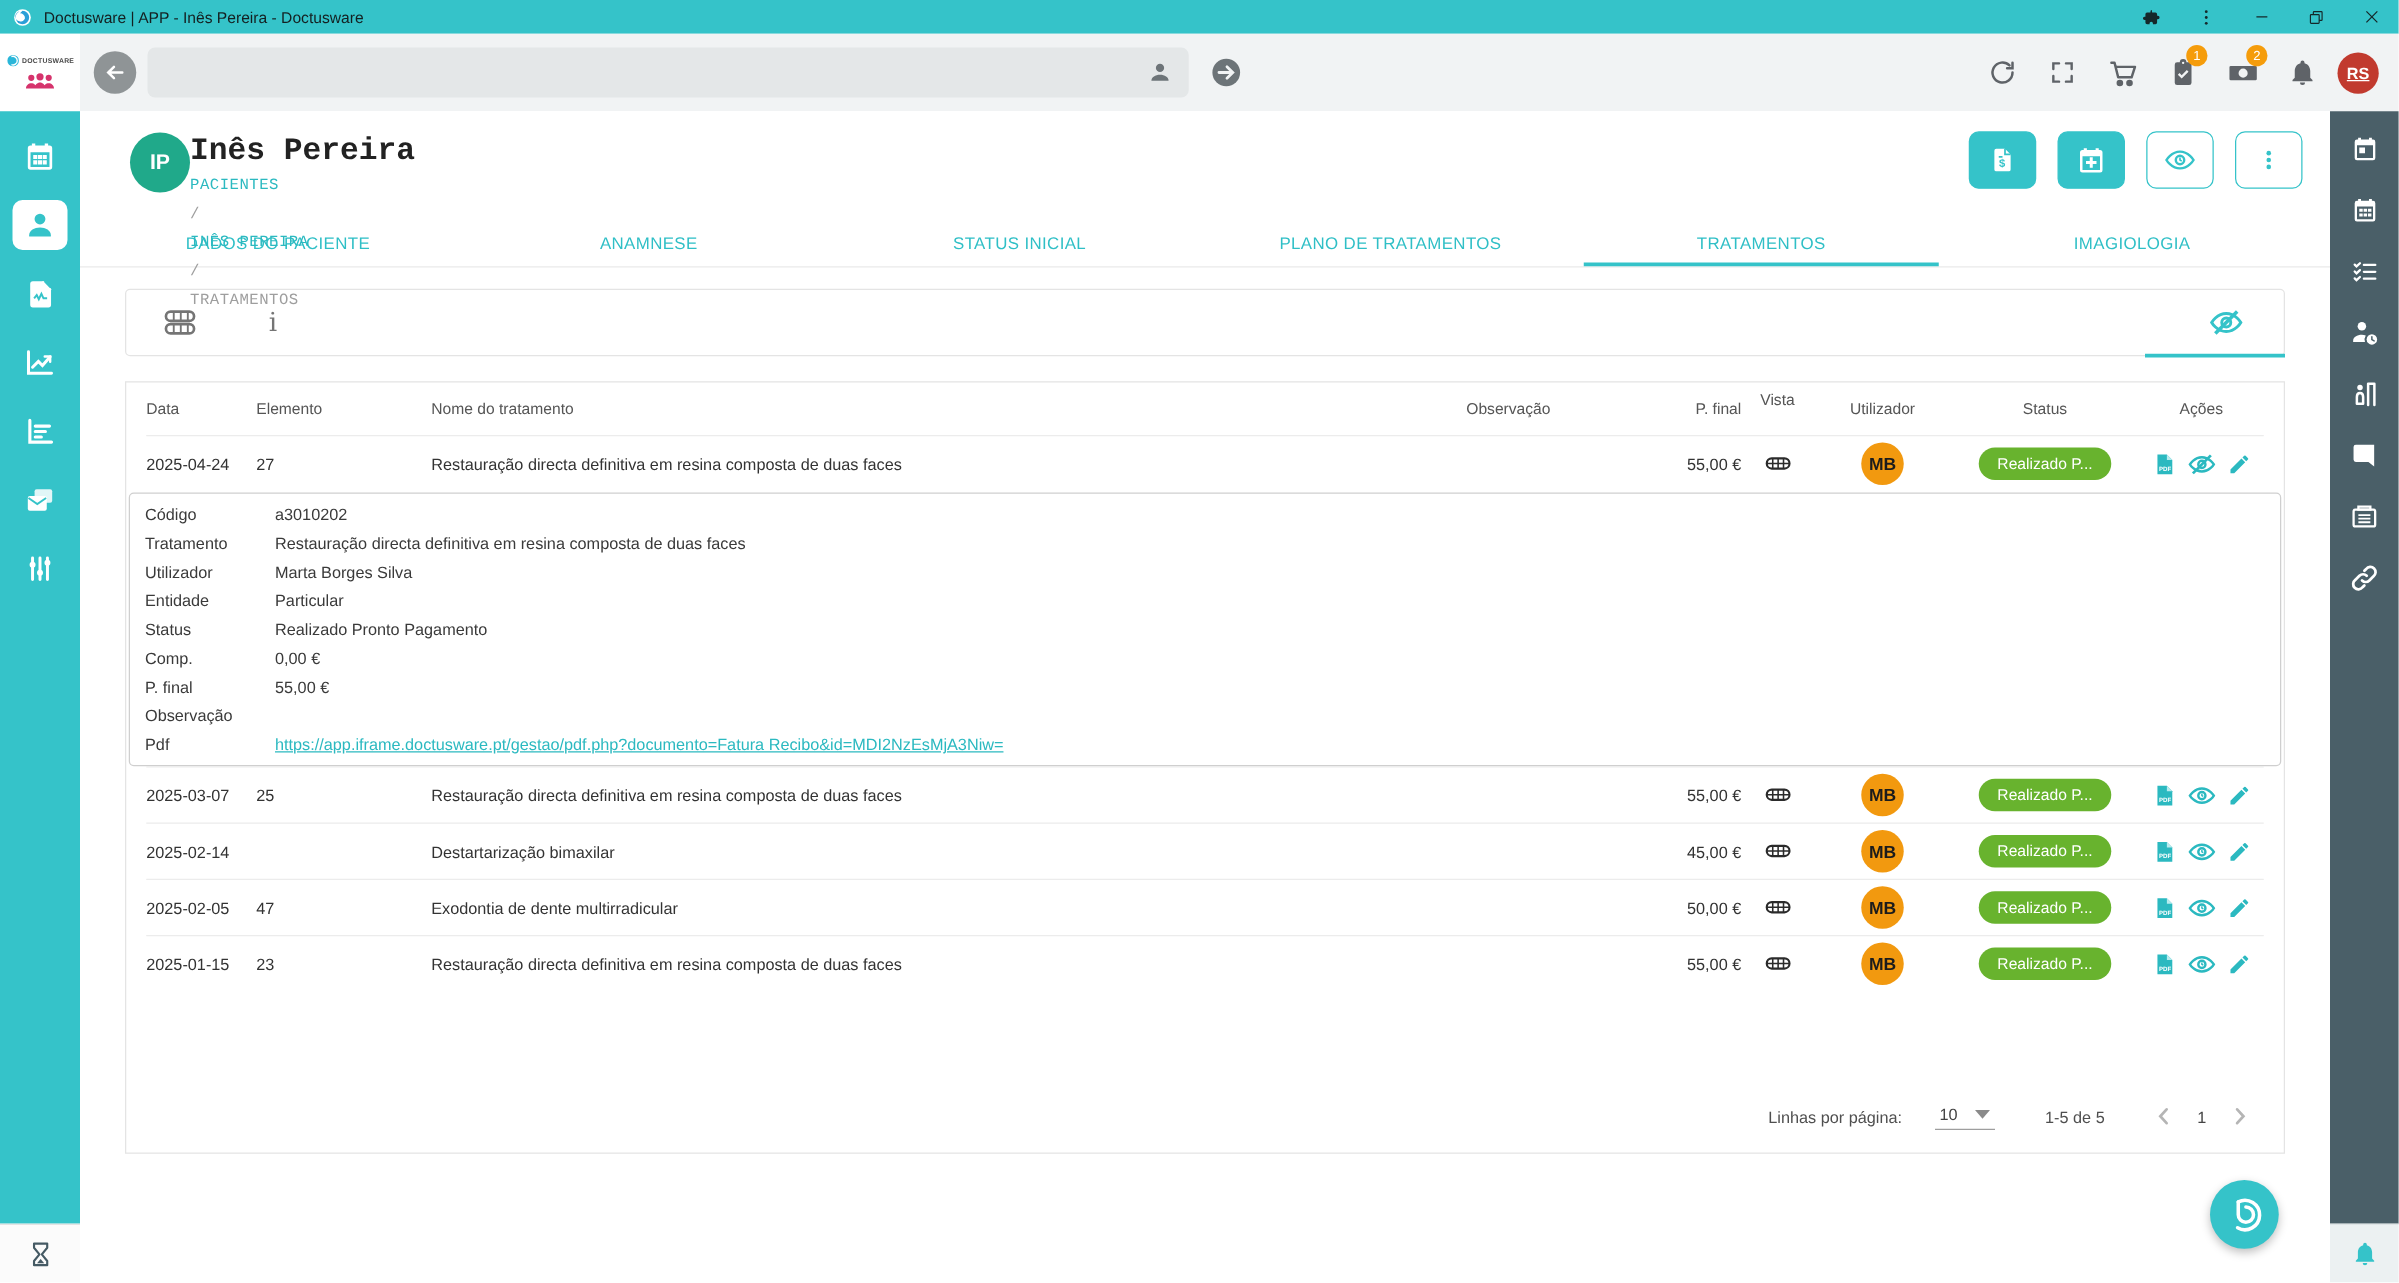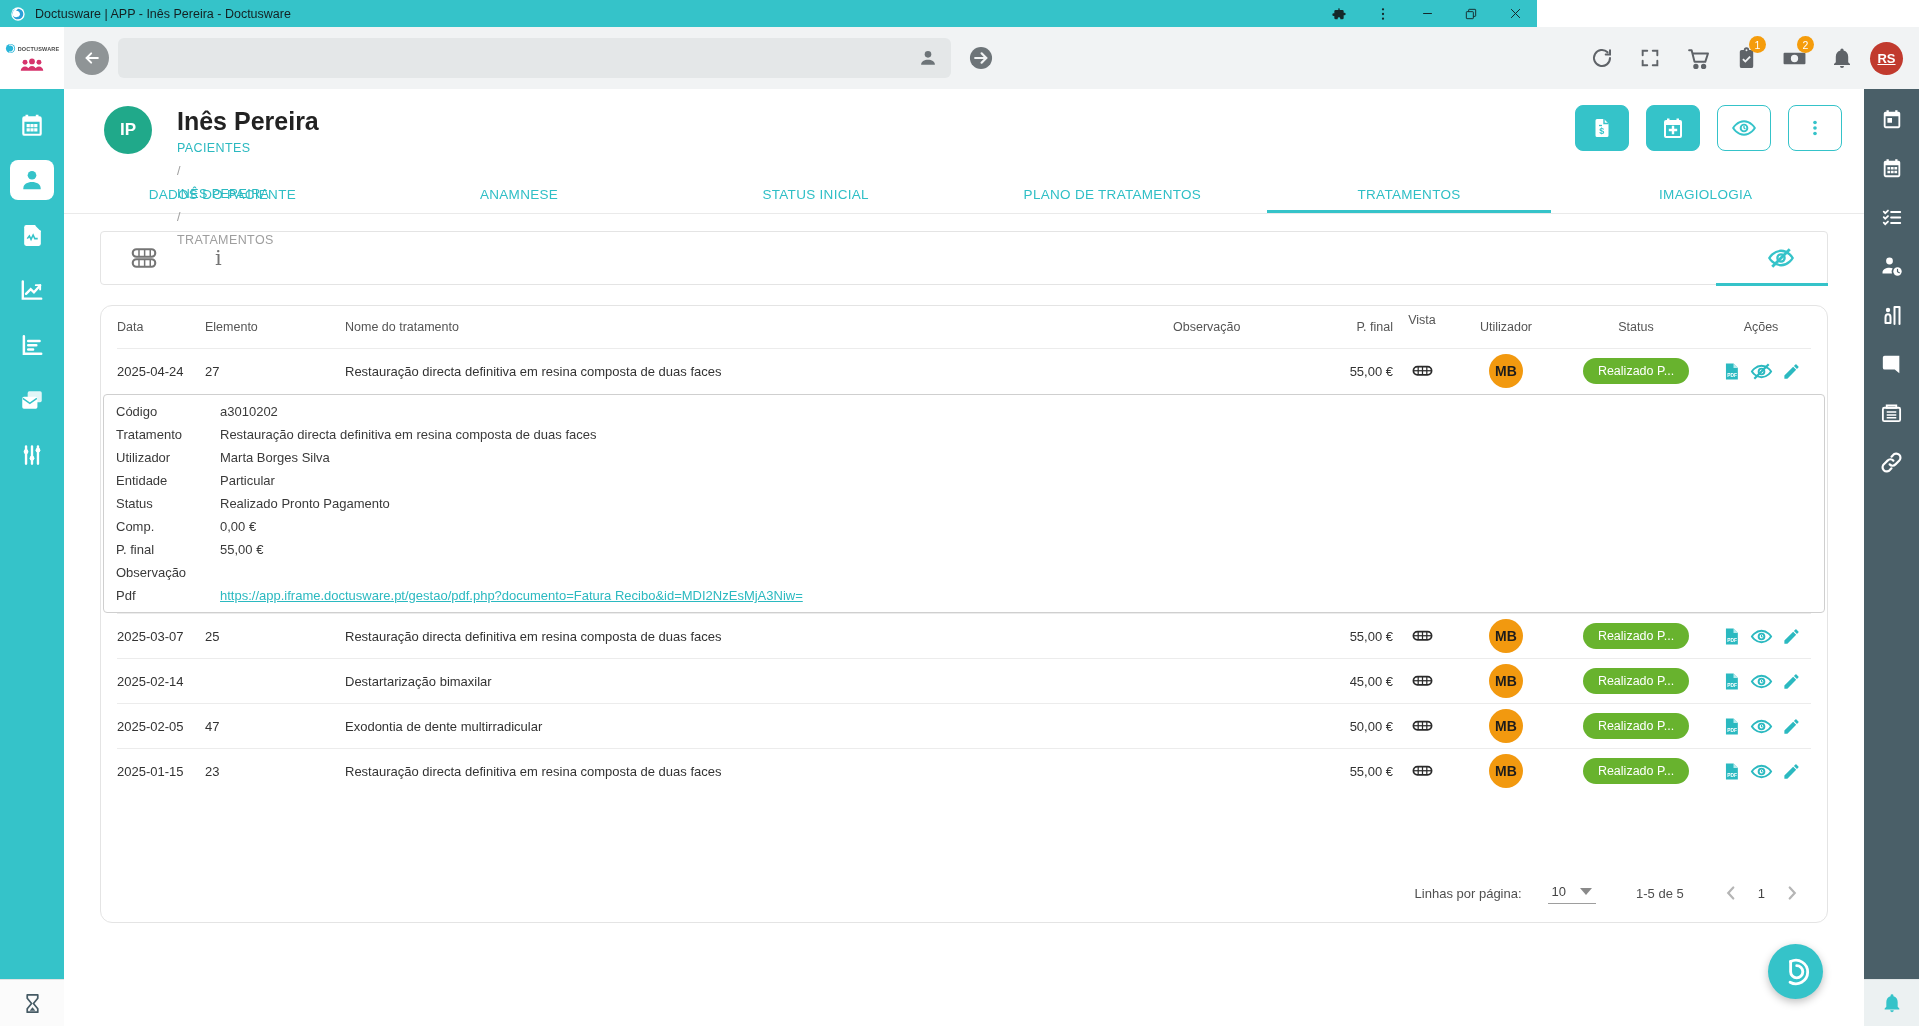--- a/index.html
+++ b/index.html
@@ -6,21 +6,21 @@
     --teal:#35C3C9; --teal-dark:#2BB9C0; --green:#68B32E; --orange:#F2990F;
     --red:#C13A2E; --avatar-green:#20A98A; --badge:#F59C0B; --sidebar-dark:#4A5F68;
     --header-bg:#F1F3F4; --icon-gray:#5F6368;
   }
   *{box-sizing:border-box;}
   body{margin:0;width:1919px;height:1026px;position:relative;overflow:hidden;
        font-family:"Liberation Sans",sans-serif;background:#fff;color:#333;}
   svg{display:block;}
 
   
-  .titlebar{position:absolute;top:0;left:0;width:1537px;height:27px;background:var(--teal);
+  .titlebar{position:absolute;top:0;left:0;width:1919px;height:27px;background:var(--teal);
     display:flex;align-items:center;padding-left:10px;}
   .tb-logo{width:16px;height:16px;margin-right:9px;}
   .tb-title{font-size:12.5px;color:#142021;}
   .tb-right{margin-left:auto;display:flex;align-items:center;height:27px;}
   .tb-btn{width:44px;height:27px;display:flex;align-items:center;justify-content:center;color:#15282a;}
 
   
   .logo-box{position:absolute;top:27px;left:0;width:64px;height:62px;background:#fff;
     display:flex;flex-direction:column;align-items:center;justify-content:center;gap:4px;}
   .logo-row{display:flex;align-items:center;gap:2px;}
@@ -57,21 +57,21 @@
   .rsidebar{position:absolute;top:89px;right:0;width:55px;height:890px;background:var(--sidebar-dark);
     display:flex;flex-direction:column;align-items:center;padding-top:18px;gap:25px;}
   .rnav{width:36px;height:24px;display:flex;align-items:center;justify-content:center;color:#fff;cursor:pointer;}
   .rfoot{position:absolute;right:0;top:979px;width:55px;height:47px;background:#ECF1F2;border-top:1px solid #dfe5e6;
     display:flex;align-items:center;justify-content:center;color:var(--teal);}
 
   
   .main{position:absolute;top:89px;left:64px;width:1800px;height:937px;background:#fff;}
   .patient-head{position:relative;height:76px;padding:17px 12px 0 40px;display:flex;}
   .avatar-ip{width:48px;height:48px;background:var(--avatar-green);font-size:17px;}
-  .p-meta{margin-left:25px;padding-top:2px;}
+  .p-meta{padding-top:2px;font-family:Liberation Mono, monospace;}
   .p-name{font-size:25px;font-weight:bold;color:#222;line-height:26px;}
   .breadcrumb{margin-top:7px;font-size:12.5px;letter-spacing:.4px;display:flex;gap:9px;color:#9e9e9e;flex-direction:column;}
   .bc-link{color:var(--teal-dark);cursor:pointer;}
   .patient-actions{position:absolute;right:22px;top:16px;display:flex;gap:17px;}
   .pa-btn{width:54px;height:46px;border-radius:8px;border:1px solid var(--teal);display:flex;align-items:center;
     justify-content:center;cursor:pointer;background:#fff;color:var(--teal);}
   .pa-btn.filled{background:var(--teal);color:#fff;border-color:var(--teal);}
 
   
   .tabs-wrap{border-bottom:1px solid #eaeaea;margin-top:13px;}
@@ -82,21 +82,21 @@
 
   
   .toolbar{position:relative;margin:17px 36px 0;height:54px;border:1px solid #e4e4e4;border-radius:4px;
     display:flex;align-items:center;padding-left:28px;gap:56px;}
   .tool-ic{color:#757575;cursor:pointer;}
   .info-i{font-family:"DejaVu Serif",serif;font-size:21px;color:#757575;line-height:20px;}
   .eye-off-tool{position:absolute;right:32px;color:var(--teal);cursor:pointer;}
   .tool-underline{position:absolute;right:-1px;bottom:-2px;width:112px;height:3px;background:var(--teal);}
 
   
-  .tcard{margin:20px 36px 0;height:618px;border:1px solid #e4e4e4;border-radius:12px;
+  .tcard{margin:20px 36px 0;height:618px;border:1px solid #e4e4e4;border-radius:0;
     display:flex;flex-direction:column;padding:0 16px;}
   .t-head{display:flex;align-items:center;height:42px;font-size:12.5px;color:#555;font-weight:500;flex:none;}
   .t-row{display:flex;align-items:center;height:45px;border-top:1px solid #ececec;font-size:13px;color:#333;
     flex:none;cursor:pointer;}
   .c-date{width:88px;}
   .c-elem{width:140px;}
   .c-name{flex:1;}
   .c-obs{width:120px;}
   .c-pfinal{width:100px;text-align:right;}
   .c-vista{width:58px;display:flex;justify-content:center;}

